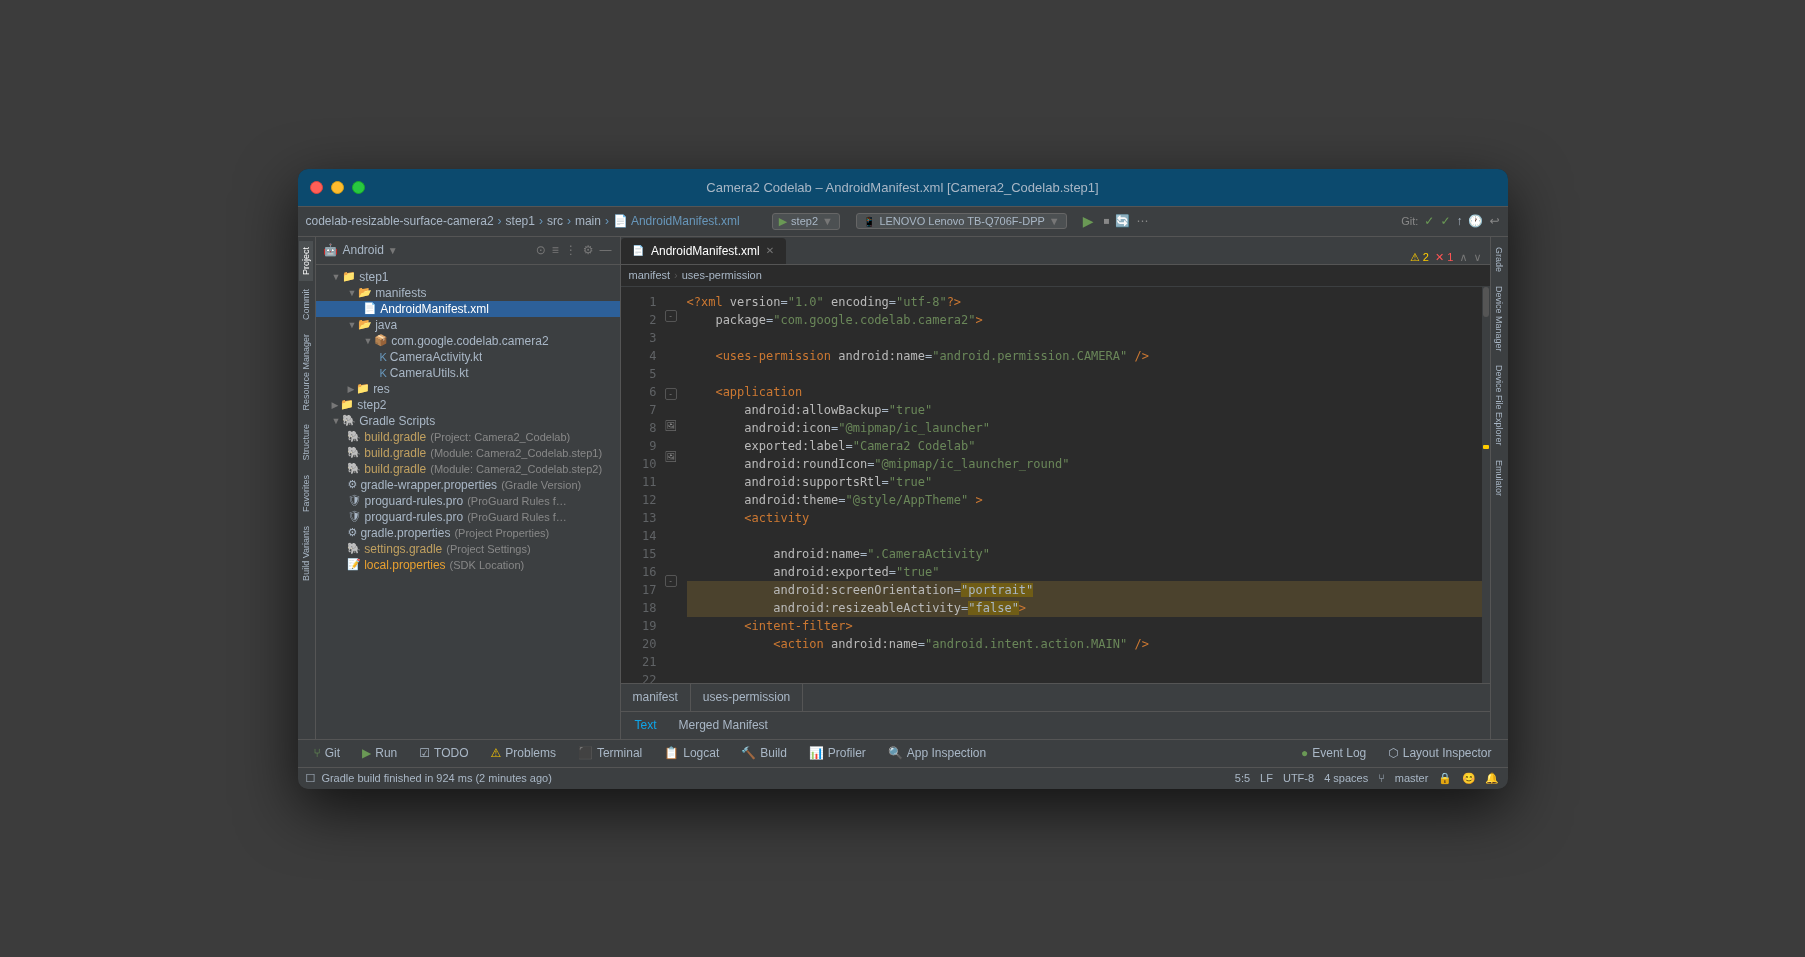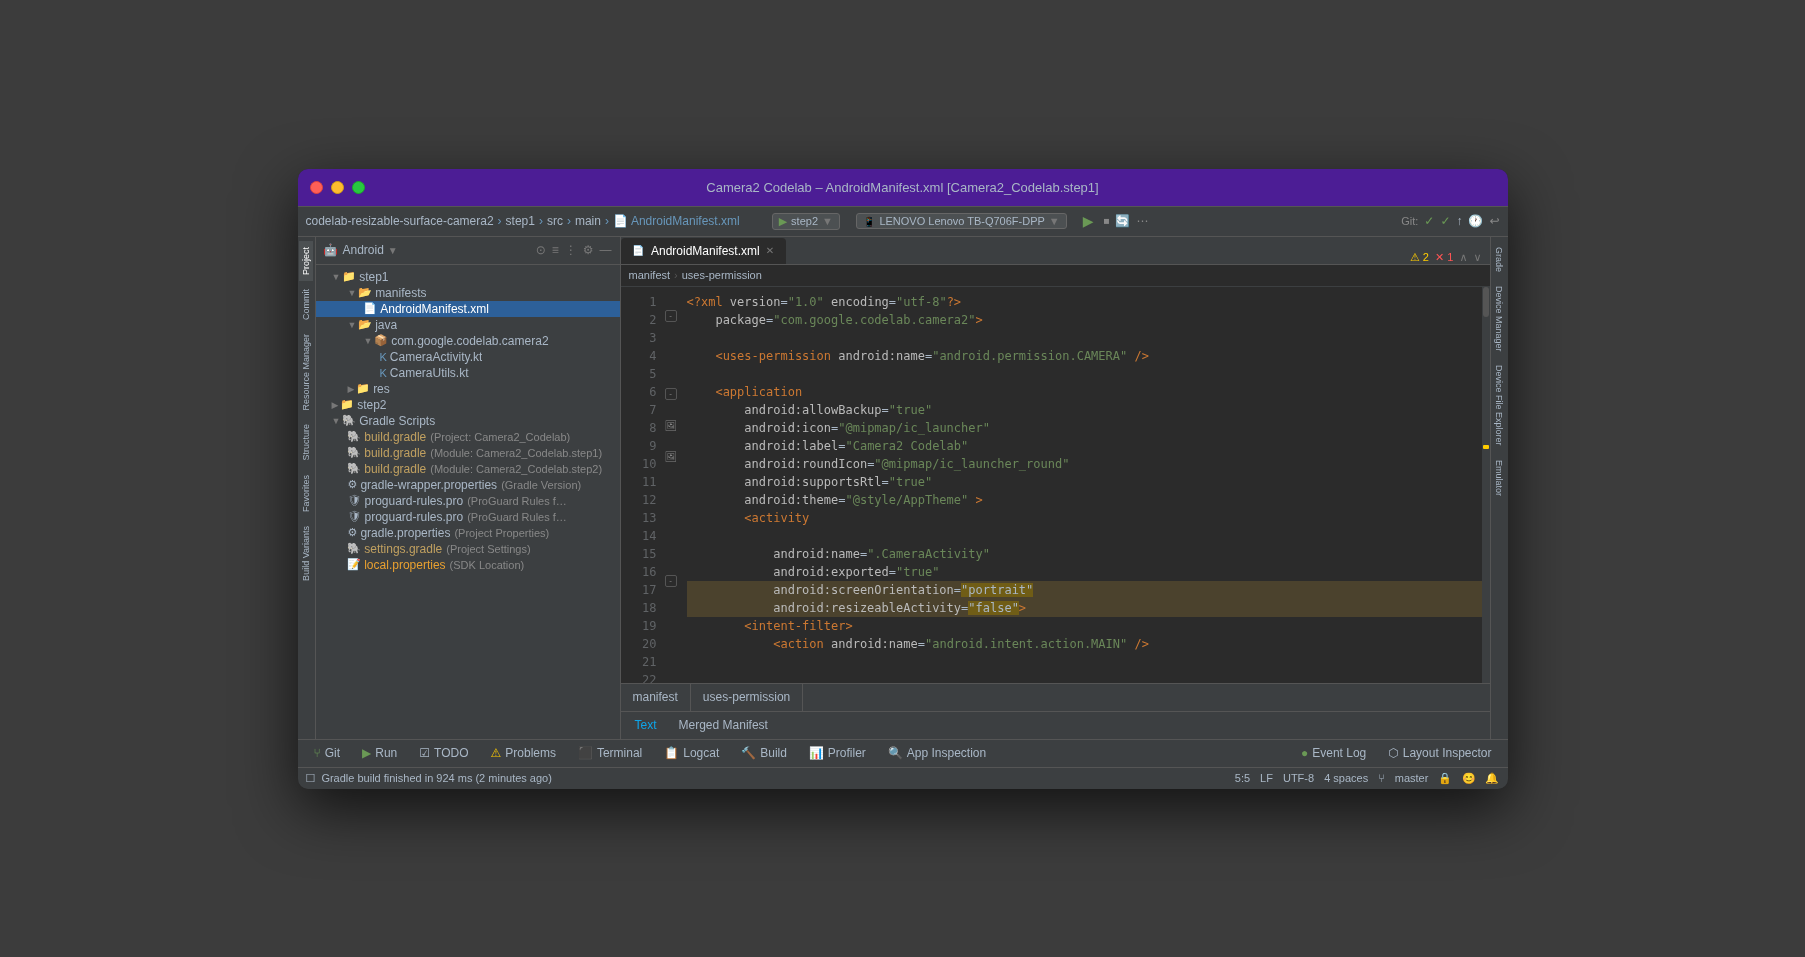--- a/index.html
+++ b/index.html
@@ -15,21 +15,21 @@
       width: 1210px;
       height: 620px;
       background: #2b2b2b;
       border-radius: 10px;
       box-shadow: 0 20px 60px rgba(0,0,0,0.7);
       display: flex;
       flex-direction: column;
       overflow: hidden;
     }
     .title-bar {
-      background: #4c1d95;
+      background: #0c4a6e;
       height: 38px;
       display: flex;
       align-items: center;
       padding: 0 12px;
       position: relative;
       border-bottom: 1px solid #555;
       flex-shrink: 0;
     }
     .traffic-lights {
       display: flex;
@@ -721,21 +721,21 @@
 
           <div class="code-line">
             <pre class="inline-code">        <span style="color:#bababa">android:allowBackup</span>=<span class="val">"true"</span></pre>
           </div>
 
           <div class="code-line">
             <pre class="inline-code">        <span style="color:#bababa">android:icon</span>=<span class="val">"@mipmap/ic_launcher"</span></pre>
           </div>
 
           <div class="code-line">
-            <pre class="inline-code">        <span style="color:#bababa">android:label</span>=<span class="val">"Camera2 Codelab"</span></pre>
+            <pre class="inline-code">        <span style="color:#bababa">exported:label</span>=<span class="val">"Camera2 Codelab"</span></pre>
           </div>
 
           <div class="code-line">
             <pre class="inline-code">        <span style="color:#bababa">android:roundIcon</span>=<span class="val">"@mipmap/ic_launcher_round"</span></pre>
           </div>
 
           <div class="code-line">
             <pre class="inline-code">        <span style="color:#bababa">android:supportsRtl</span>=<span class="val">"true"</span></pre>
           </div>
 

